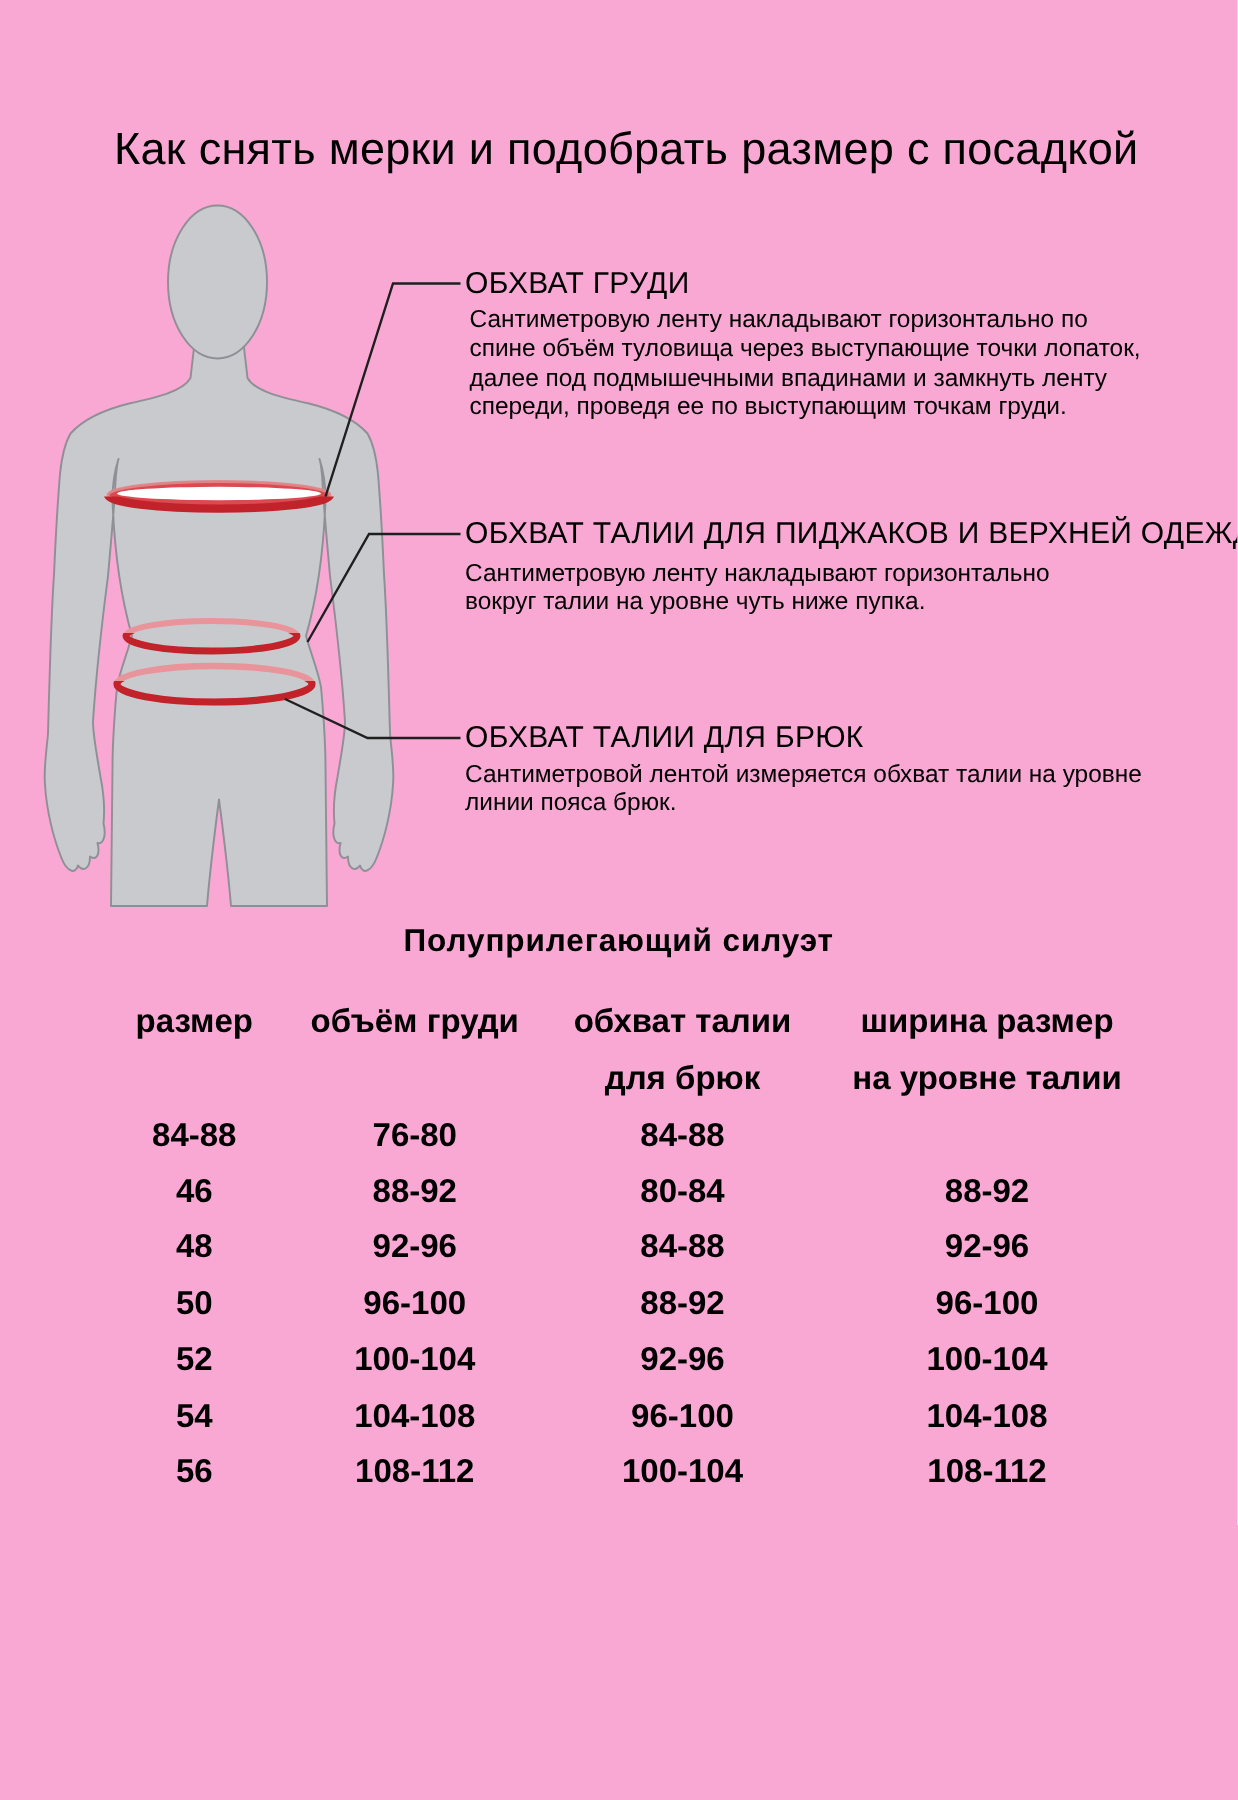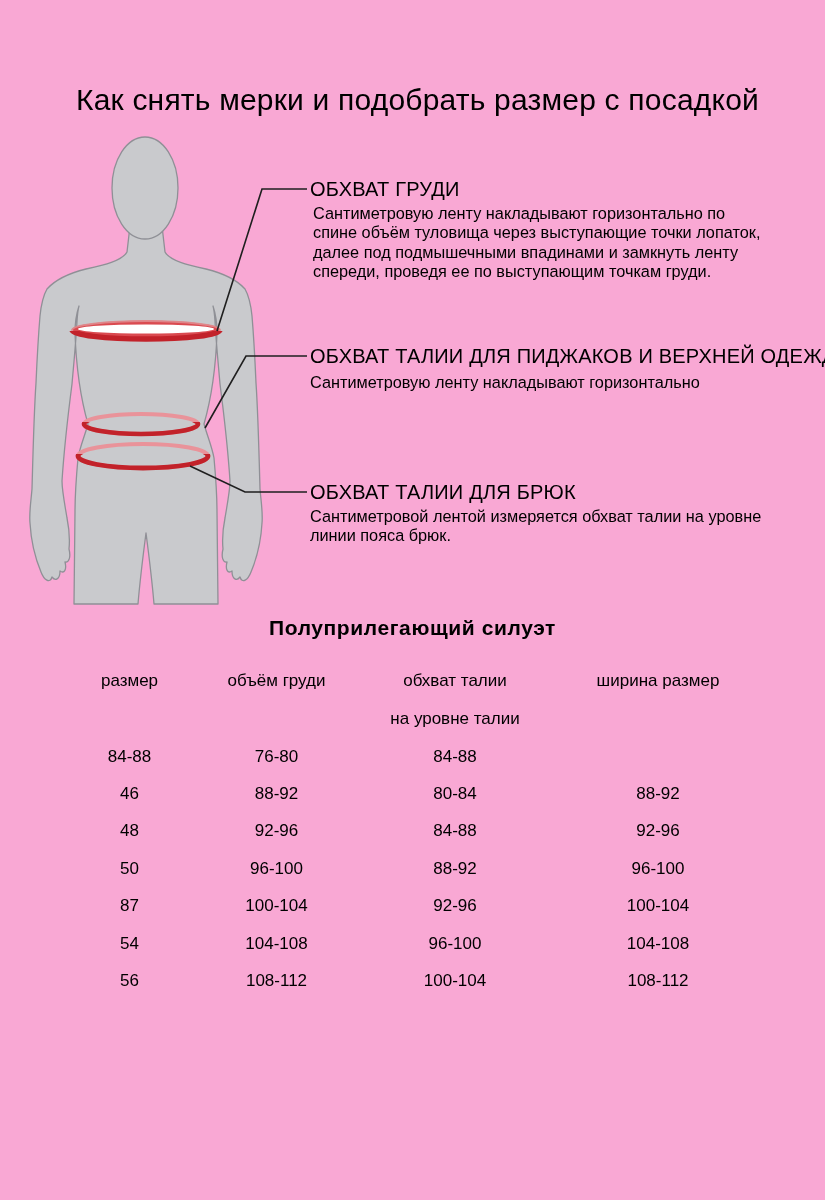--- a/index.html
+++ b/index.html
@@ -27,21 +27,21 @@
   .table-title {
     left:0; top:616px; width:825px; text-align:center;
     font-size:21px; font-weight:700; letter-spacing:0.6px;
   }
   .size-table { left:70px; top:662px; width:700px; }
   .tbl-grid { display:grid; grid-template-columns:17% 25% 26% 32%; }
   .hdr-row { height:38px; }
   .data-row { height:37.4px; }
   .cell {
     display:flex; align-items:center; justify-content:center;
-    font-size:17px; font-weight:400; white-space:nowrap;
+    font-size:22px; font-weight:700; white-space:nowrap;
   }
 </style>
 </head>
 <body>
 
 <div class="page">
 
   <div class="abs page-title">Как снять мерки и подобрать размер с посадкой</div>
 
   <svg class="abs figure-svg" width="825" height="492" viewBox="0 125 825 492">
@@ -117,40 +117,42 @@
   <div class="abs sec-body" id="sec1-b">
     <div>Сантиметровую ленту накладывают горизонтально по</div>
     <div>спине объём туловища через выступающие точки лопаток,</div>
     <div>далее под подмышечными впадинами и замкнуть ленту</div>
     <div>спереди, проведя ее по выступающим точкам груди.</div>
   </div>
 
   <div class="abs sec-heading" id="sec2-h">ОБХВАТ ТАЛИИ ДЛЯ ПИДЖАКОВ И ВЕРХНЕЙ ОДЕЖДЫ</div>
   <div class="abs sec-body" id="sec2-b">
     <div>Сантиметровую  ленту накладывают горизонтально</div>
+    <div>вокруг талии на уровне чуть ниже пупка.</div>
   </div>
 
   <div class="abs sec-heading" id="sec3-h">ОБХВАТ ТАЛИИ ДЛЯ БРЮК</div>
   <div class="abs table-title">Полуприлегающий силуэт</div>
 
   <div class="abs sec-body" id="sec3-b">
     <div>Сантиметровой лентой измеряется обхват талии на уровне</div>
     <div>линии пояса брюк.</div>
   </div>
 
   <div class="abs size-table">
     <div class="tbl-grid hdr-row">
       <div class="cell">размер</div>
       <div class="cell">объём груди</div>
       <div class="cell">обхват талии</div>
       <div class="cell">ширина размер</div>
     </div>
     <div class="tbl-grid hdr-row">
       <div class="cell"></div>
       <div class="cell"></div>
+      <div class="cell">для брюк</div>
       <div class="cell">на уровне талии</div>
     </div>
 
     <div class="tbl-grid data-row">
       <div class="cell">84-88</div>
       <div class="cell">76-80</div>
       <div class="cell">84-88</div>
     </div>
     <div class="tbl-grid data-row">
       <div class="cell">46</div>
@@ -164,21 +166,21 @@
       <div class="cell">84-88</div>
       <div class="cell">92-96</div>
     </div>
     <div class="tbl-grid data-row">
       <div class="cell">50</div>
       <div class="cell">96-100</div>
       <div class="cell">88-92</div>
       <div class="cell">96-100</div>
     </div>
     <div class="tbl-grid data-row">
-      <div class="cell">87</div>
+      <div class="cell">52</div>
       <div class="cell">100-104</div>
       <div class="cell">92-96</div>
       <div class="cell">100-104</div>
     </div>
     <div class="tbl-grid data-row">
       <div class="cell">54</div>
       <div class="cell">104-108</div>
       <div class="cell">96-100</div>
       <div class="cell">104-108</div>
     </div>

